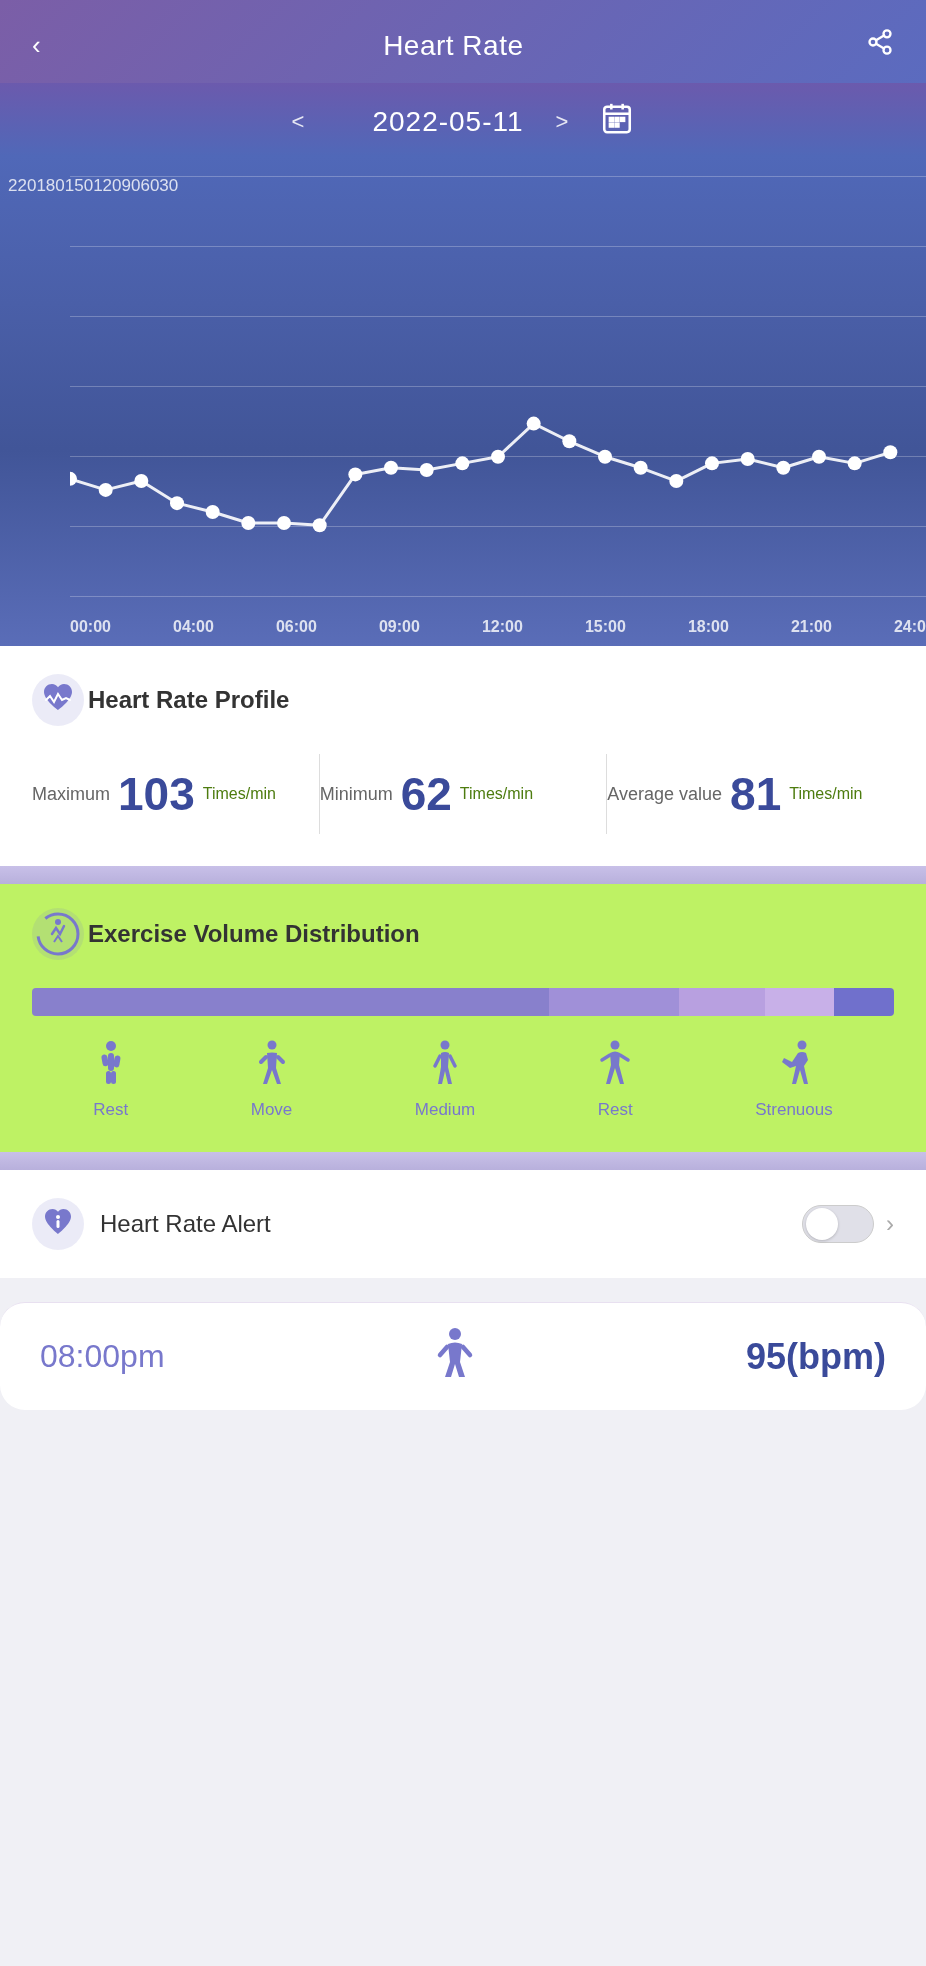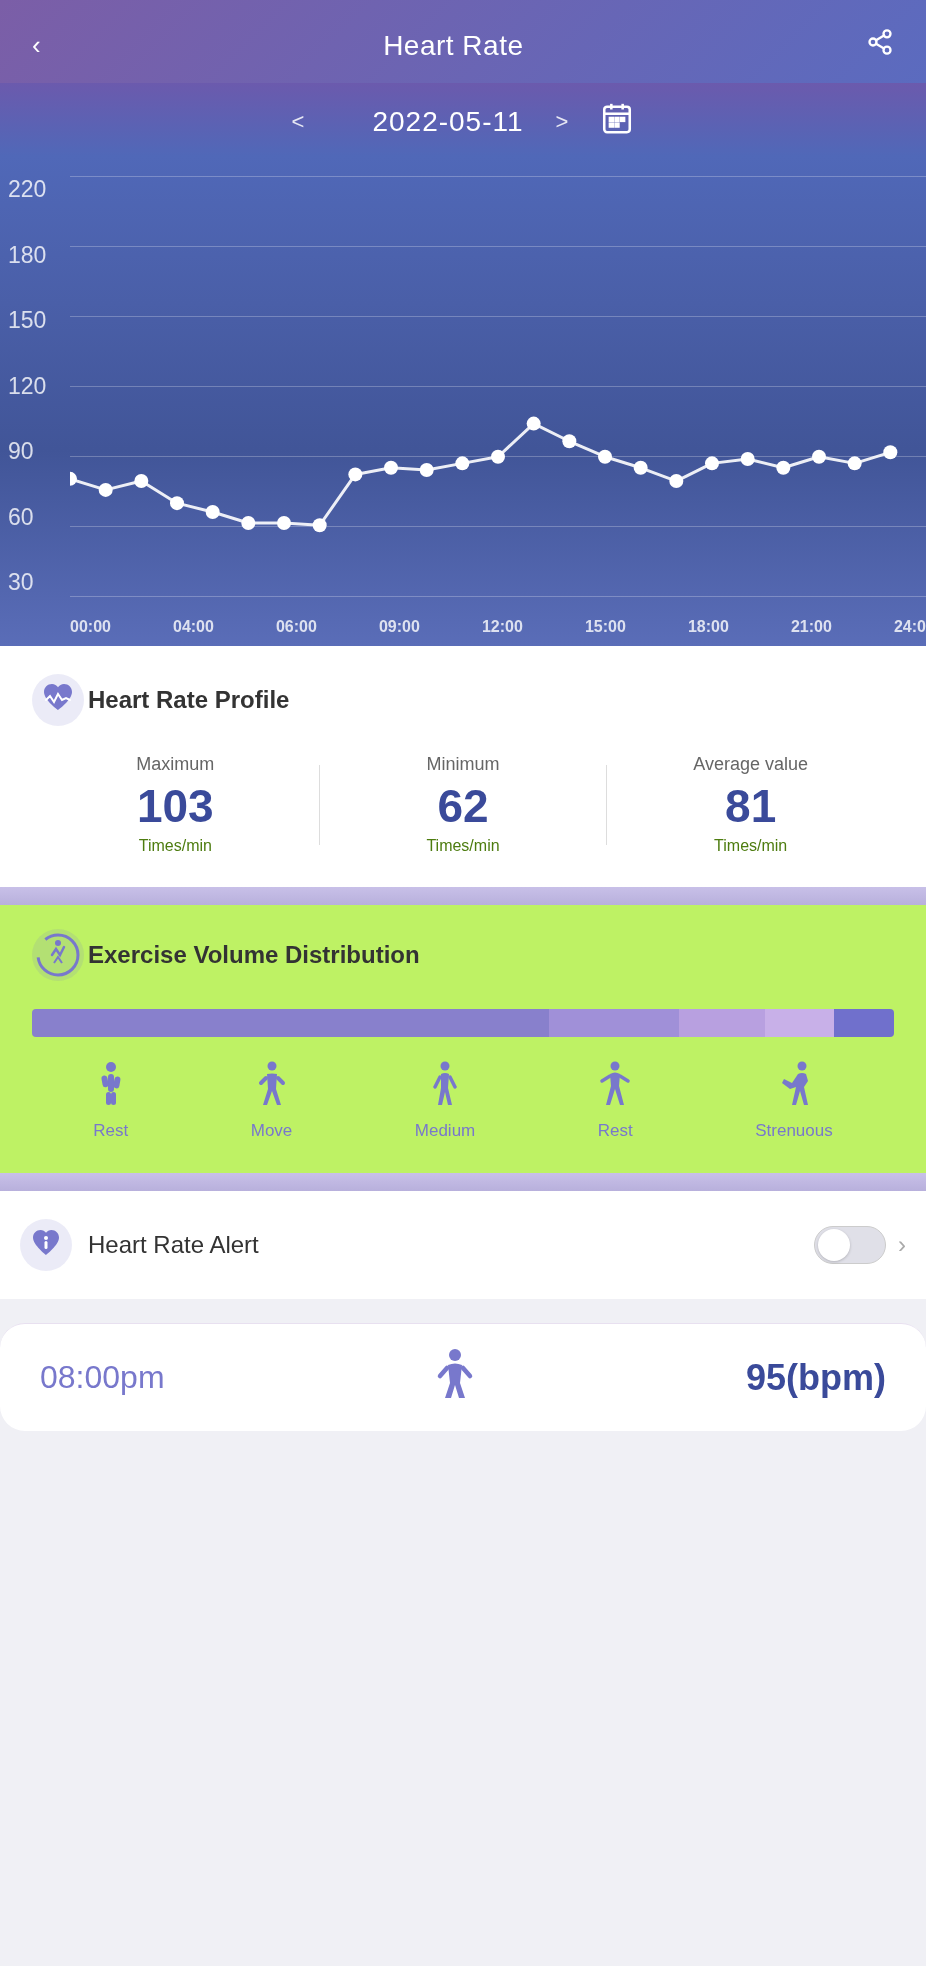--- a/index.html
+++ b/index.html
@@ -67,24 +67,23 @@
       width: 100%;
       height: 480px;
       padding: 10px 0 50px 70px;
     }
     .y-axis-labels {
       position: absolute;
       left: 8px;
       top: 10px;
       bottom: 50px;
       display: flex;
-      flex-direction: column;
       justify-content: space-between;
       color: rgba(255,255,255,0.8);
-      font-size: 23px;
+      font-size: 17px;
     }
     .chart-grid {
       position: absolute;
       left: 70px;
       right: 0;
       top: 10px;
       bottom: 50px;
     }
     .grid-line {
       position: absolute;
@@ -135,21 +134,21 @@
       font-weight: 600;
       color: #333;
     }
     .stats-row {
       display: flex;
       align-items: center;
       justify-content: space-around;
     }
     .stat-item {
       display: flex;
-      flex-direction: column;
+      flex-direction: row;
       align-items: center;
       gap: 8px;
       flex: 1;
     }
     .stat-divider {
       width: 1px;
       height: 80px;
       background: #ddd;
     }
     .stat-label {
@@ -221,21 +220,21 @@
       color: #7878cc;
     }
     .cat-label {
       font-size: 17px;
       color: #7878cc;
     }
 
     
     .alert-section {
       background: white;
-      padding: 28px 20px;
+      padding: 28px 32px;
       display: flex;
       align-items: center;
     }
     .alert-icon-wrap {
       width: 52px;
       height: 52px;
       display: flex;
       align-items: center;
       justify-content: center;
       margin-right: 16px;

